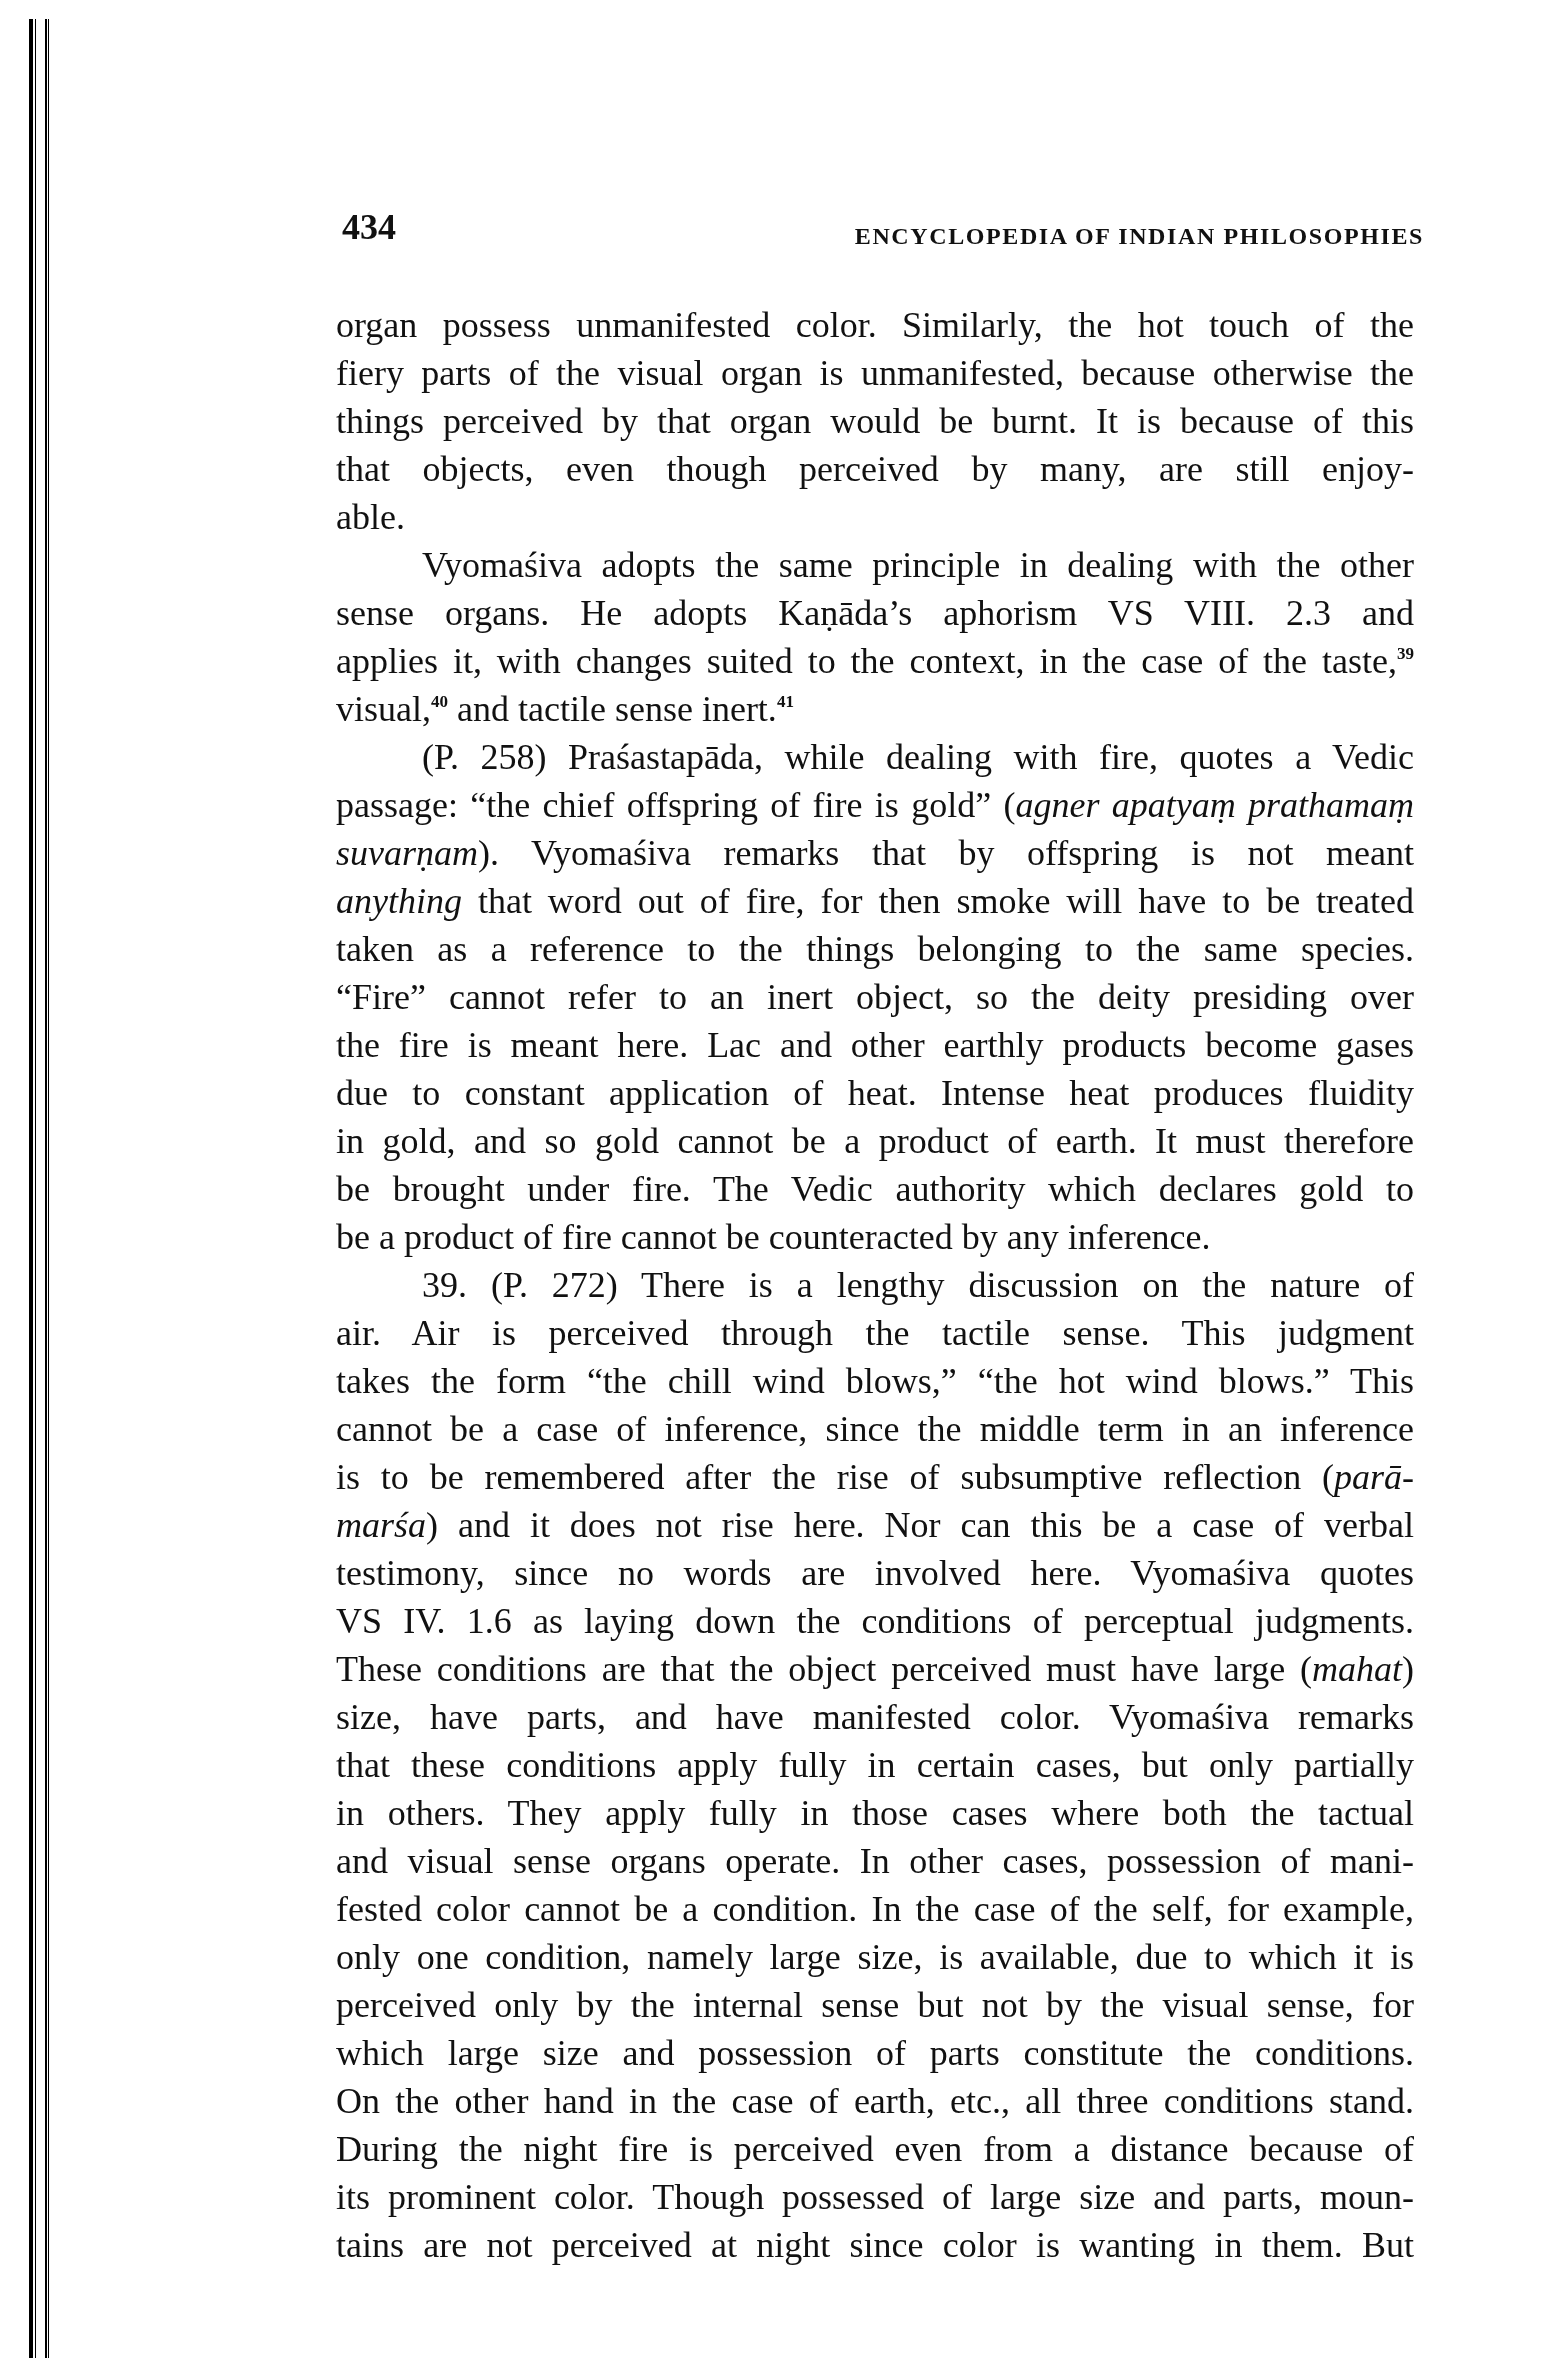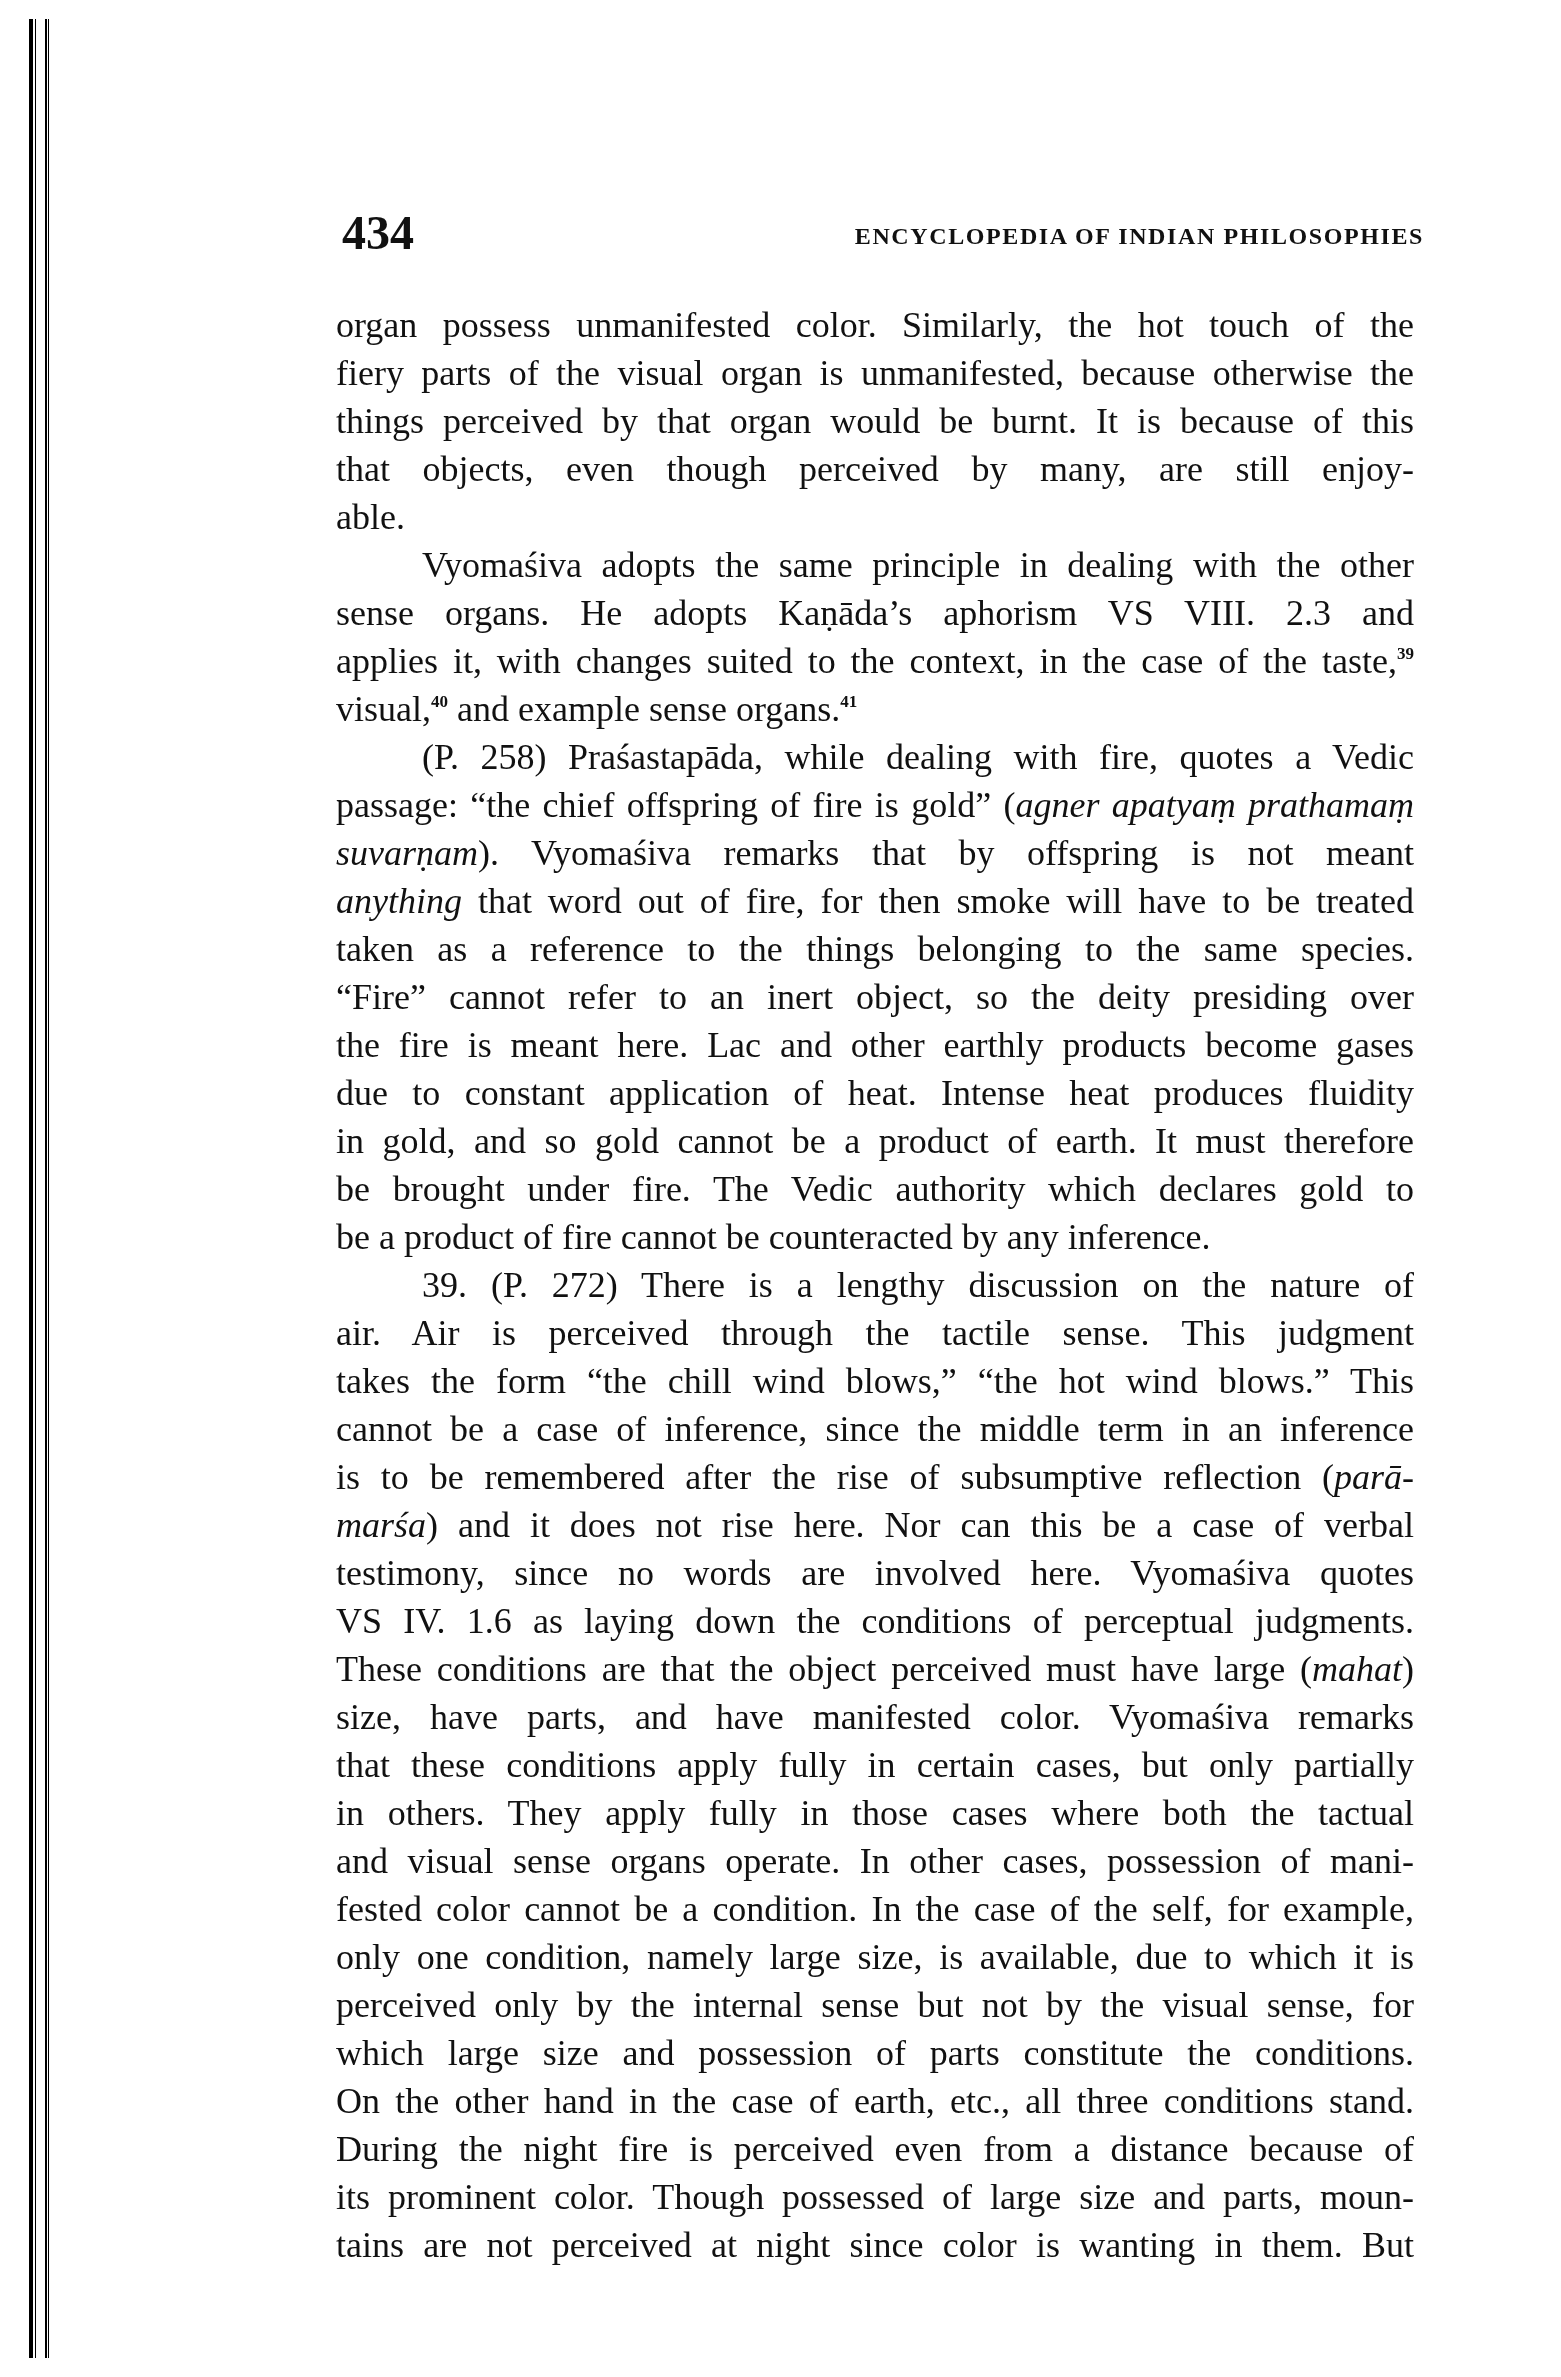--- a/index.html
+++ b/index.html
@@ -5,21 +5,21 @@
   html, body { margin: 0; padding: 0; background: #ffffff; }
   body { width: 1562px; height: 2377px; position: relative; overflow: hidden; }
   .page { position: absolute; left: 0; top: 0; width: 1562px; height: 2377px; background: #fff; }
   .binding { position: absolute; top: 19px; height: 2339px; background: #000; }
   .b1 { left: 29px; width: 3.8px; }
   .b2 { left: 35px; width: 1.3px; }
   .b3 { left: 45px; width: 1.9px; }
   .b4 { left: 48px; width: 1.3px; }
   .head-num {
     position: absolute; left: 342px; top: 209px;
-    font-family: "Liberation Serif", serif; font-size: 48px; font-weight: bold; color: #111;
+    font-family: "Liberation Serif", serif; font-size: 36px; font-weight: bold; color: #111;
     line-height: 1;
   }
   .head-title {
     position: absolute; right: 138px; top: 224px;
     font-family: "Liberation Serif", serif; font-size: 24px; font-weight: bold;
     letter-spacing: 1.6px; color: #111; line-height: 1; white-space: nowrap; text-align: center;
   }
   .body { position: absolute; left: 336px; top: 301px; width: 1078px; }
   .line {
     display: block; height: 48px; line-height: 48px;
@@ -65,21 +65,21 @@
       <div class="line indent">
         <span class="jw"><span>Vyomaśiva adopts the same principle in dealing with the other</span></span>
       </div>
       <div class="line">
         <span class="jw"><span>sense organs.  He adopts Kaṇāda’s aphorism VS VIII. 2.3 and</span></span>
       </div>
       <div class="line">
         <span class="jw"><span>applies it, with changes suited to the context, in the case of the taste,</span><span class="sup">39</span></span>
       </div>
       <div class="line last">
-        <span class="jw"><span>visual,</span><span class="sup">40</span><span> and example sense organs.</span><span class="sup">41</span></span>
+        <span class="jw"><span>visual,</span><span class="sup">40</span><span> and tactile sense inert.</span><span class="sup">41</span></span>
       </div>
       <div class="line indent">
         <span class="jw"><span>(P. 258) Praśastapāda, while dealing with fire, quotes a Vedic</span></span>
       </div>
       <div class="line">
         <span class="jw"><span>passage: “the chief offspring of fire is gold” (</span><span class="it">agner apatyaṃ prathamaṃ</span></span>
       </div>
       <div class="line">
         <span class="jw"><span class="it">suvarṇam</span><span>).  Vyomaśiva remarks that by offspring is not meant</span></span>
       </div>

